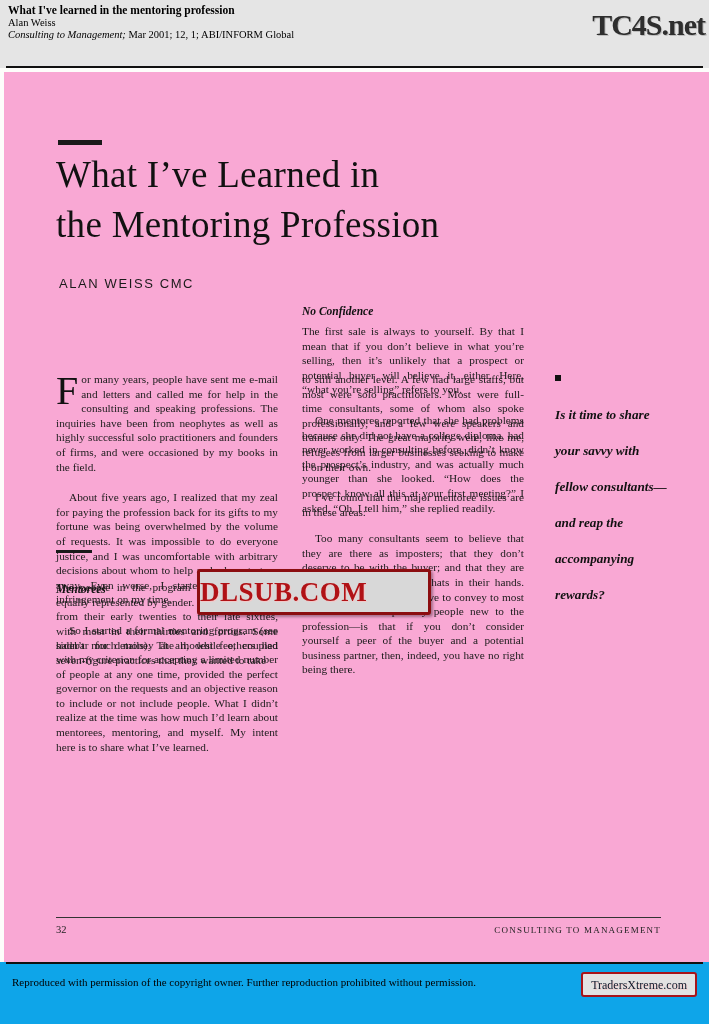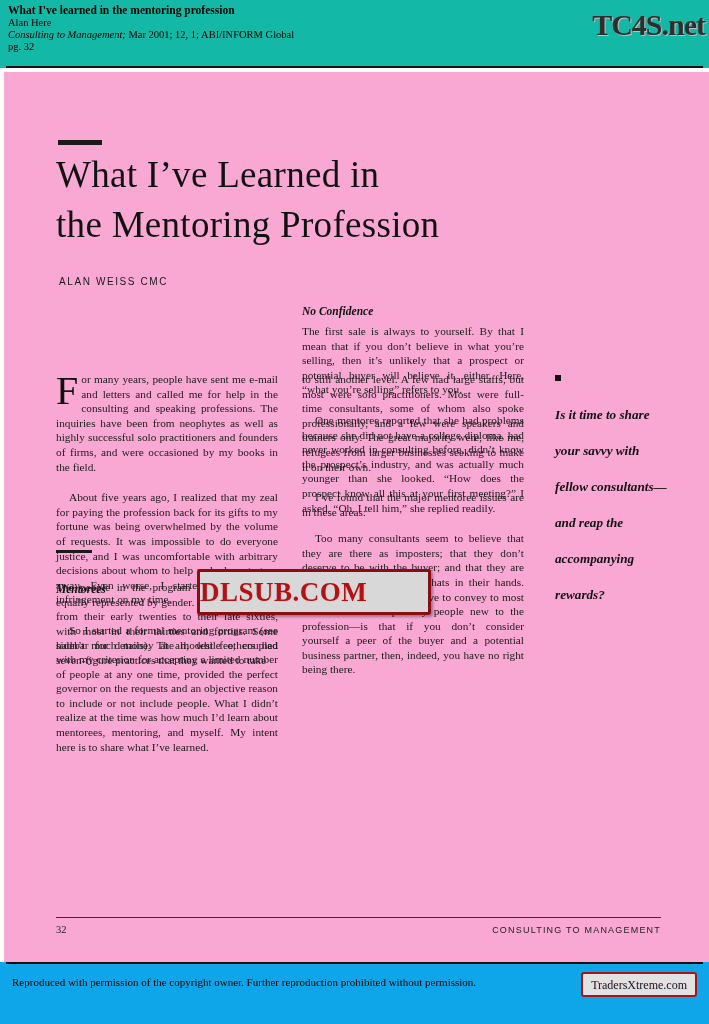--- a/index.html
+++ b/index.html
@@ -23,21 +23,21 @@
     height: 1024px;
     background: #fdfdfb;
   }
 
   
   .topbar {
     position: absolute;
     top: 0; left: 0;
     width: 709px;
     height: 68px;
-    background: #14b8a6;
+    background: #e5e5e5;
   }
   .hdr-meta {
     position: absolute;
     top: 4px;
     left: 8px;
     width: 430px;
     font-family: "Liberation Serif", serif;
     color: #000;
   }
   .hdr-title {
@@ -108,21 +108,21 @@
     font-size: 37px;
     line-height: 50px;
     color: #111;
     letter-spacing: 0.3px;
   }
   .byline {
     position: absolute;
     top: 204px;
     left: 55px;
     font-family: "Liberation Sans", sans-serif;
-    font-size: 10px;
+    font-size: 13px;
     letter-spacing: 1.6px;
     color: #1a1a1a;
   }
 
   
   .col {
     position: absolute;
     font-family: "Liberation Serif", serif;
     font-size: 11.3px;
     line-height: 14.6px;
@@ -203,21 +203,21 @@
     top: 852px;
     left: 52px;
     font-family: "Liberation Serif", serif;
     font-size: 10.5px;
     color: #222;
   }
   .foot-right {
     position: absolute;
     top: 853px;
     right: 52px;
-    font-family: Liberation Sans, sans-serif;
+    font-family: Liberation Serif, serif;
     font-size: 9px;
     letter-spacing: 1.2px;
     color: #222;
   }
 
   
   .bottombar {
     position: absolute;
     left: 0;
     top: 962px;
@@ -284,23 +284,22 @@
   }
 </style>
 </head>
 <body>
 
 <div class="page">
 
   <div class="topbar">
     <div class="hdr-meta">
       <div class="hdr-title">What I've learned in the mentoring profession</div>
-      <div class="hdr-author">Alan Here</div>
+      <div class="hdr-author">Alan Weiss</div>
       <div class="hdr-source"><span>Consulting to Management;</span><span class="nonital"> Mar 2001; 12, 1; ABI/INFORM Global</span></div>
-      <div class="hdr-page">pg. 32</div>
     </div>
     <div class="tc4s">TC4S.net</div>
     <div class="hdr-rule"></div>
   </div>
 
   <div class="article">
 
     <div class="title-rule"></div>
     <div class="doc-title">
       <div>What I’ve Learned in</div>

